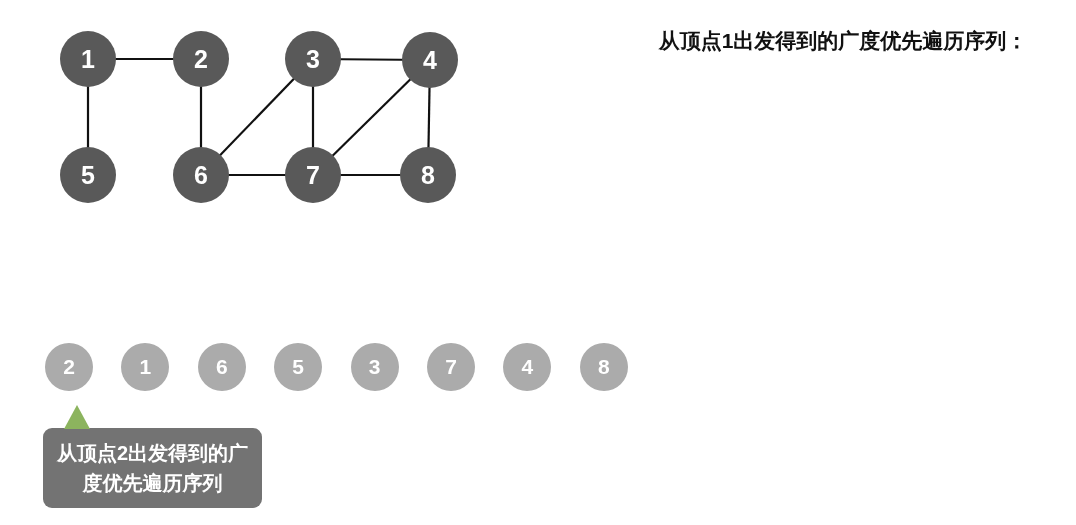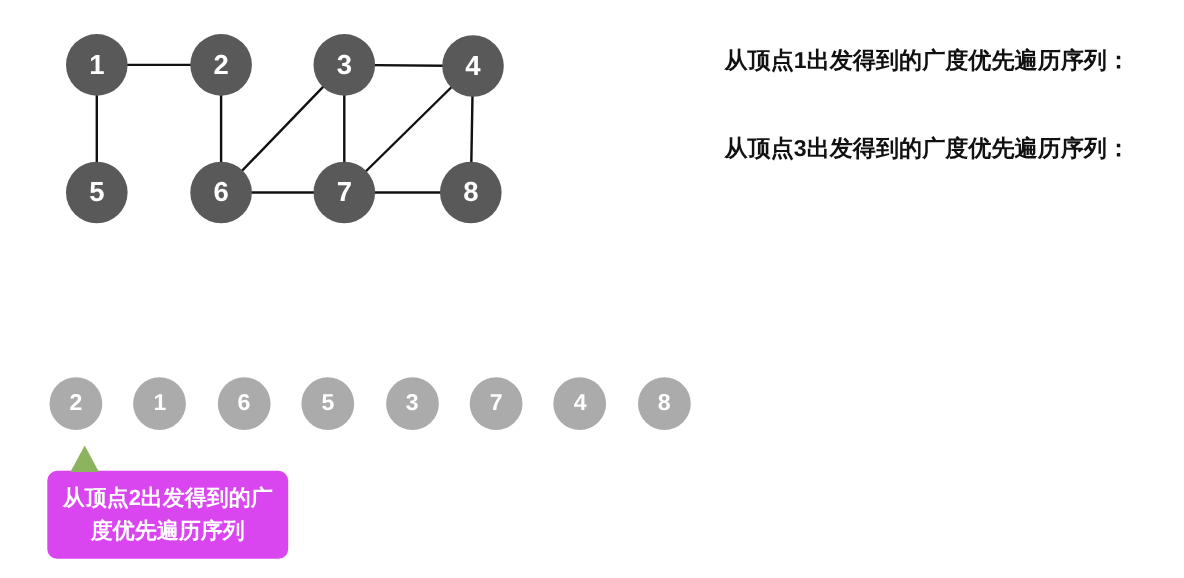--- a/index.html
+++ b/index.html
@@ -16,21 +16,21 @@
     overflow: hidden;
   }
   .graph-svg {
     position: absolute;
     left: 0;
     top: 0;
   }
   .annotations {
     position: absolute;
     left: 612px;
-    top: 41px;
+    top: 26px;
     width: 462px;
     text-align: center;
     color: #111111;
   }
   .ann-block { margin: 0 0 50px 0; }
   .ann-title {
     font-size: 21px;
     font-weight: bold;
     line-height: 30px;
     white-space: nowrap;
@@ -114,33 +114,32 @@
       <text x="313" y="175" fill="#ffffff" font-size="25" font-weight="bold" text-anchor="middle" dominant-baseline="central">7</text>
       <circle cx="428" cy="175" r="28" fill="#595959"></circle>
       <text x="428" y="175" fill="#ffffff" font-size="25" font-weight="bold" text-anchor="middle" dominant-baseline="central">8</text>
     </svg>
 
   <div class="annotations">
     <div class="ann-block">
       <div class="ann-title">从顶点1出发得到的广度优先遍历序列：</div>
     </div>
     <div class="ann-block">
-      <div class="ann-title">从顶点3出发得到的广度优先遍历序列：</div>
     </div>
   </div>
 
   <div id="bfs-row">
       <div class="seq-circle" style="left: 45px; top: 343px; height: 48px; width: 48px; background: rgb(171, 171, 171); color: rgb(255, 255, 255);">2</div>
       <div class="seq-circle" style="left: 121.4px; top: 343px; height: 48px; width: 48px; background: rgb(171, 171, 171); color: rgb(255, 255, 255);">1</div>
       <div class="seq-circle" style="left: 197.8px; top: 343px; height: 48px; width: 48px; background: rgb(171, 171, 171); color: rgb(255, 255, 255);">6</div>
       <div class="seq-circle" style="left: 274.2px; top: 343px; height: 48px; width: 48px; background: rgb(171, 171, 171); color: rgb(255, 255, 255);">5</div>
       <div class="seq-circle" style="left: 350.6px; top: 343px; height: 48px; width: 48px; background: rgb(171, 171, 171); color: rgb(255, 255, 255);">3</div>
       <div class="seq-circle" style="left: 427px; top: 343px; height: 48px; width: 48px; background: rgb(171, 171, 171); color: rgb(255, 255, 255);">7</div>
       <div class="seq-circle" style="left: 503.4px; top: 343px; height: 48px; width: 48px; background: rgb(171, 171, 171); color: rgb(255, 255, 255);">4</div>
       <div class="seq-circle" style="left: 579.8px; top: 343px; height: 48px; width: 48px; background: rgb(171, 171, 171); color: rgb(255, 255, 255);">8</div>
     </div>
 
-  <div class="callout" style="background: #d946ef; color: rgb(255, 255, 255);">
+  <div class="callout" style="background: #737373; color: rgb(255, 255, 255);">
     <div class="callout-arrow" style="border-bottom-color: rgb(140, 180, 94);"></div>
     <div class="callout-text">从顶点2出发得到的广度优先遍历序列</div>
   </div>
 
 </div>
 
 </body></html>

